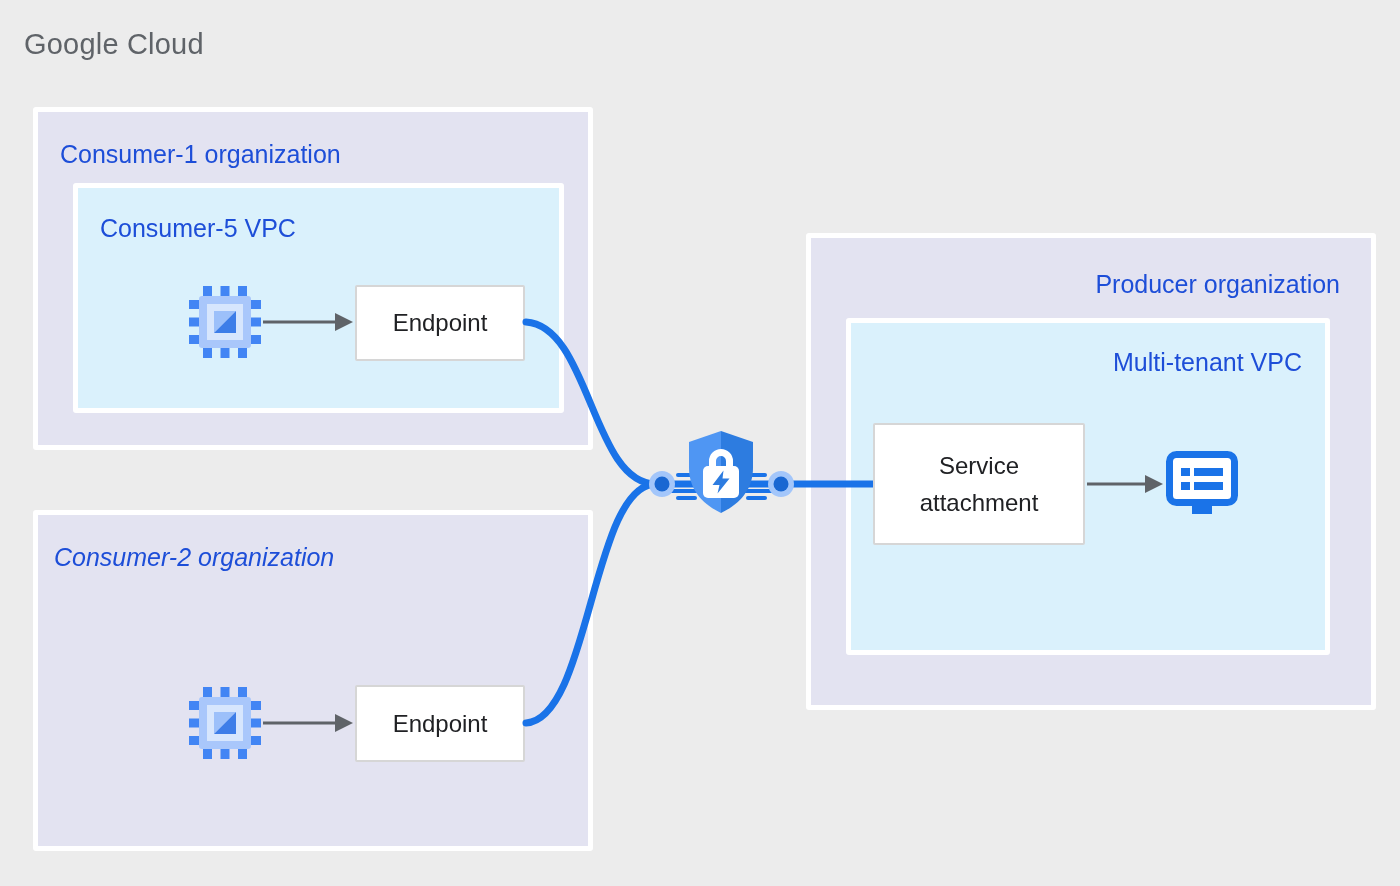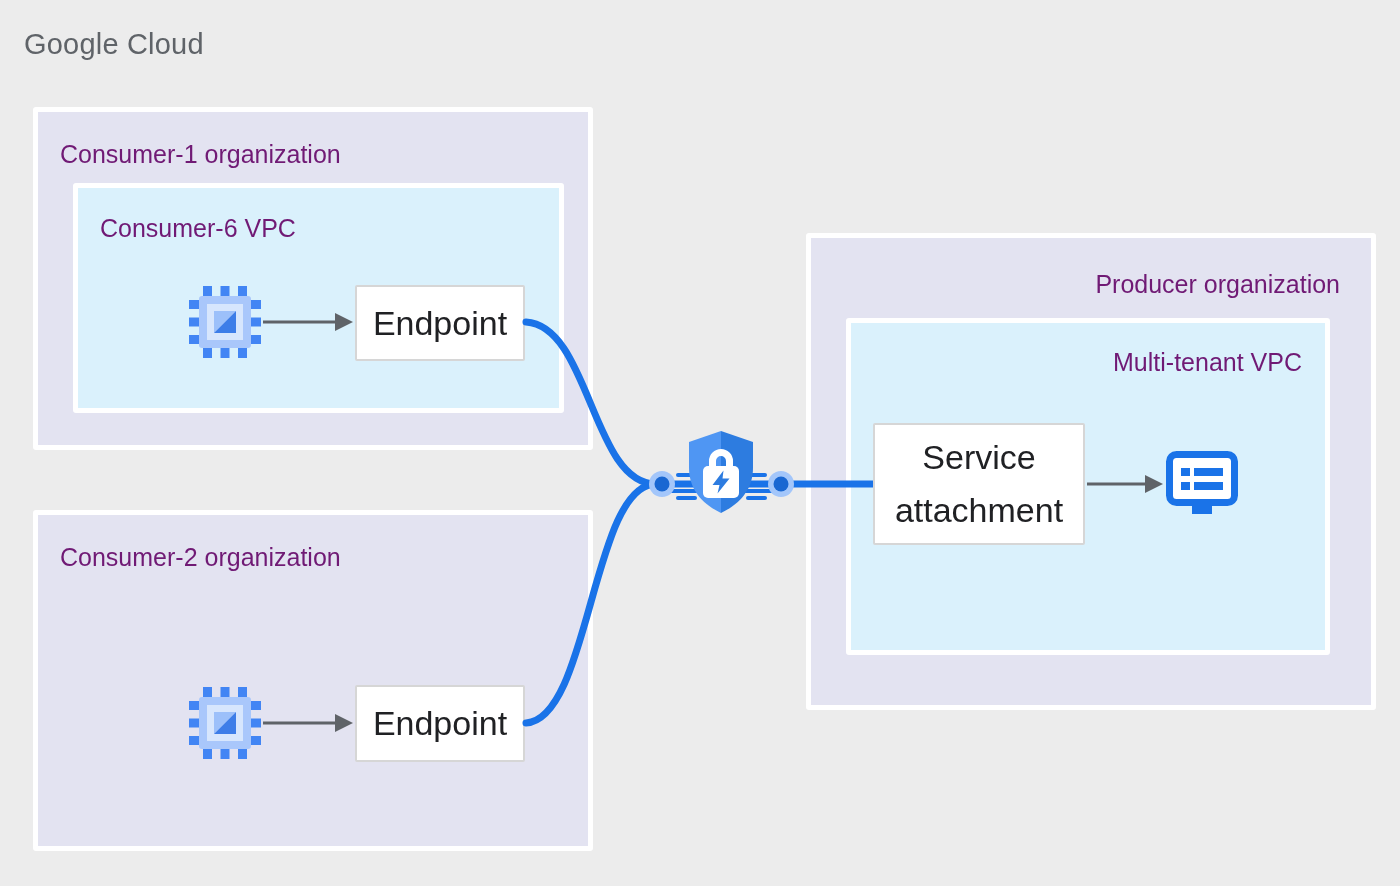--- a/index.html
+++ b/index.html
@@ -29,33 +29,33 @@
   }
   .vpc-box {
     position: absolute;
     background: #daf1fc;
     border: 5px solid #ffffff;
     border-radius: 3px;
   }
   .org-label, .vpc-label {
     position: absolute;
     font-size: 25px;
-    color: #701a75;
+    color: #1d4ed8;
     white-space: nowrap;
   }
   .node-box {
     position: absolute;
     background: #ffffff;
     border: 2px solid #d6d6d6;
     border-radius: 2px;
     display: flex;
     align-items: center;
     justify-content: center;
     text-align: center;
-    font-size: 34px;
+    font-size: 24px;
     color: #202124;
     line-height: 1.55;
   }
   .icon-holder { position: absolute; }
   .caption {
     position: absolute;
     font-size: 26px;
     color: #202124;
     text-align: center;
     line-height: 1.2;
@@ -73,21 +73,21 @@
 <body>
 
 <div class="canvas">
 
   <div class="page-title">Google Cloud</div>
 
   <div class="org-box z2" style="left:33px; top:107px; width:560px; height:343px;">
     <div class="org-label" style="left:22px; top:28px;">Consumer-1 organization</div>
   </div>
   <div class="vpc-box z2" style="left:73px; top:183px; width:491px; height:230px;">
-    <div class="vpc-label" style="left:22px; top:26px;">Consumer-6 VPC</div>
+    <div class="vpc-label" style="left:22px; top:26px;">Consumer-5 VPC</div>
   </div>
   <div class="node-box z2" style="left:355px; top:285px; width:170px; height:76px;">
     <span>Endpoint</span>
   </div>
 
   <div class="icon-holder z2" style="left:189px; top:286px;">
     <svg width="72" height="72" viewBox="0 0 72 72">
       <g fill="#4285f4">
         <rect x="14" y="0" width="9" height="13"></rect>
           <rect x="31.5" y="0" width="9" height="13"></rect>
@@ -103,21 +103,21 @@
           <rect x="59" y="49" width="13" height="9"></rect>
       </g>
       <rect x="10" y="10" width="52" height="52" rx="3" fill="#a9c7fb"></rect>
       <rect x="18" y="18" width="36" height="36" fill="#d7e6fd"></rect>
       <polygon points="25,25 47,25 25,47" fill="#9cc0fa"></polygon>
       <polygon points="47,25 47,47 25,47" fill="#3d7de8"></polygon>
     </svg>
   </div>
 
   <div class="org-box z2" style="left:33px; top:510px; width:560px; height:341px;">
-    <div class="org-label" style="left:22px; top:28px;">Consumer-2 organization</div>
+    <div class="org-label" style="left:16px; top:28px;font-style:italic;">Consumer-2 organization</div>
   </div>
   <div class="node-box z2" style="left:355px; top:685px; width:170px; height:77px;">
     <span>Endpoint</span>
   </div>
 
   <div class="icon-holder z2" style="left:189px; top:687px;">
     <svg width="72" height="72" viewBox="0 0 72 72">
       <g fill="#4285f4">
         <rect x="14" y="0" width="9" height="13"></rect>
           <rect x="31.5" y="0" width="9" height="13"></rect>

